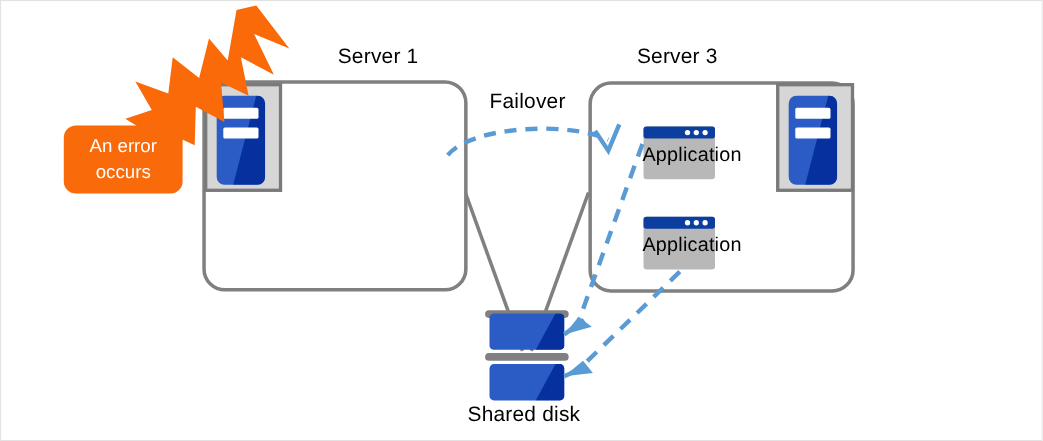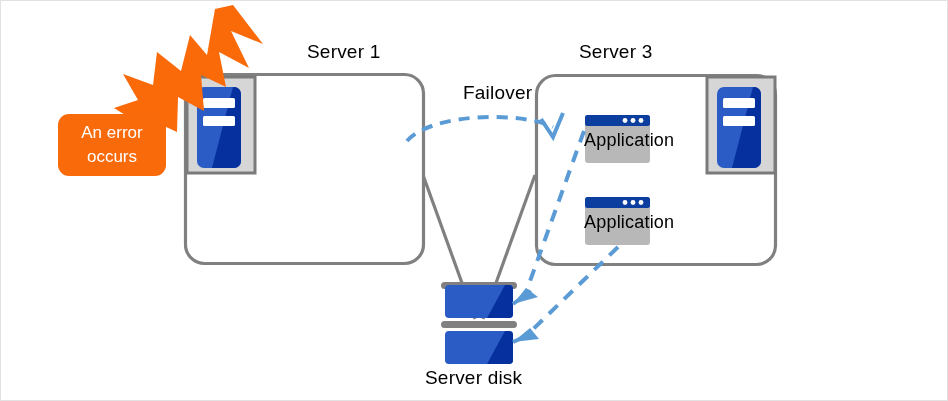--- a/index.html
+++ b/index.html
@@ -33,21 +33,21 @@
   .label {
     position: absolute;
     color: #000000;
     font-size: 19px;
     line-height: 1.15;
     white-space: nowrap;
     letter-spacing: 0.2px;
   }
   #server1-label { left: 306px; top: 40px; }
   #server2-label { left: 578px; top: 40px; }
-  #failover-label { left: 462px; top: 81px; }
+  #failover-label { left: 444px; top: 81px; }
   #shared-disk-label { left: 424px; top: 366px; }
   .app-label { font-size: 18px; margin-top: 38px; }
   #app1-label { left: 583px; top: 91px; }
   #app2-label { left: 583px; top: 173px; }
 
   .error-callout {
     position: absolute;
     left: 57px;
     top: 113px;
     width: 108px;
@@ -202,21 +202,21 @@
     <div class="label" id="server1-label">Server 1</div>
 
     <div class="label" id="server2-label">Server 3</div>
 
     <div class="label" id="failover-label">Failover</div>
 
     <div class="label app-label" id="app1-label">Application</div>
 
     <div class="label app-label" id="app2-label">Application</div>
 
-    <div class="label" id="shared-disk-label">Server disk</div>
+    <div class="label" id="shared-disk-label">Shared disk</div>
 
     <div class="error-callout">
       <span>An error</span>
       <span>occurs</span>
     </div>
 
   </div>
 </div>
 
 </body></html>

